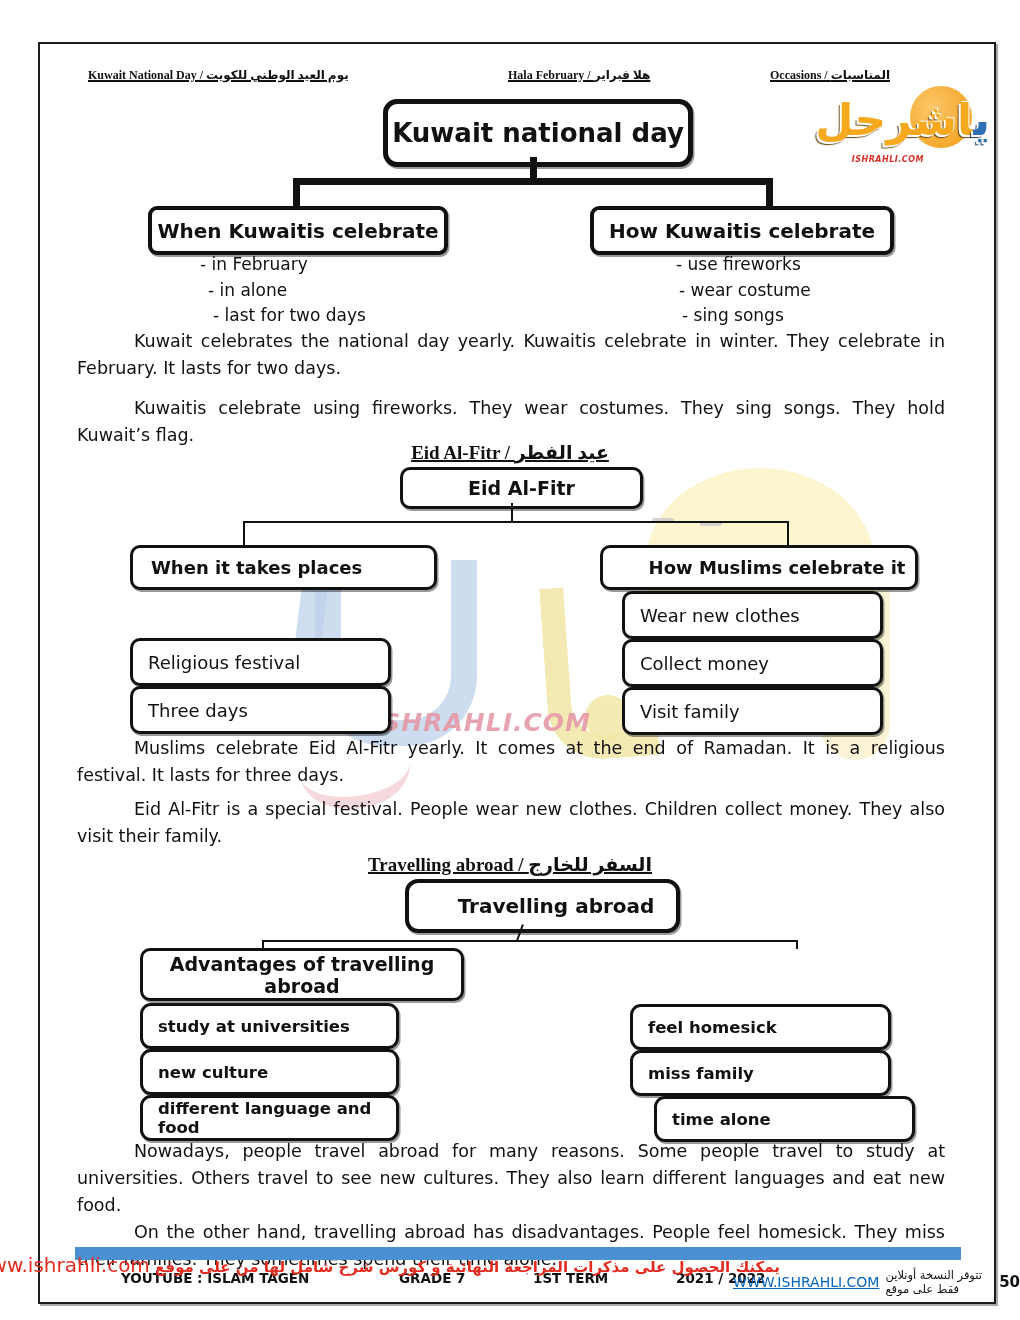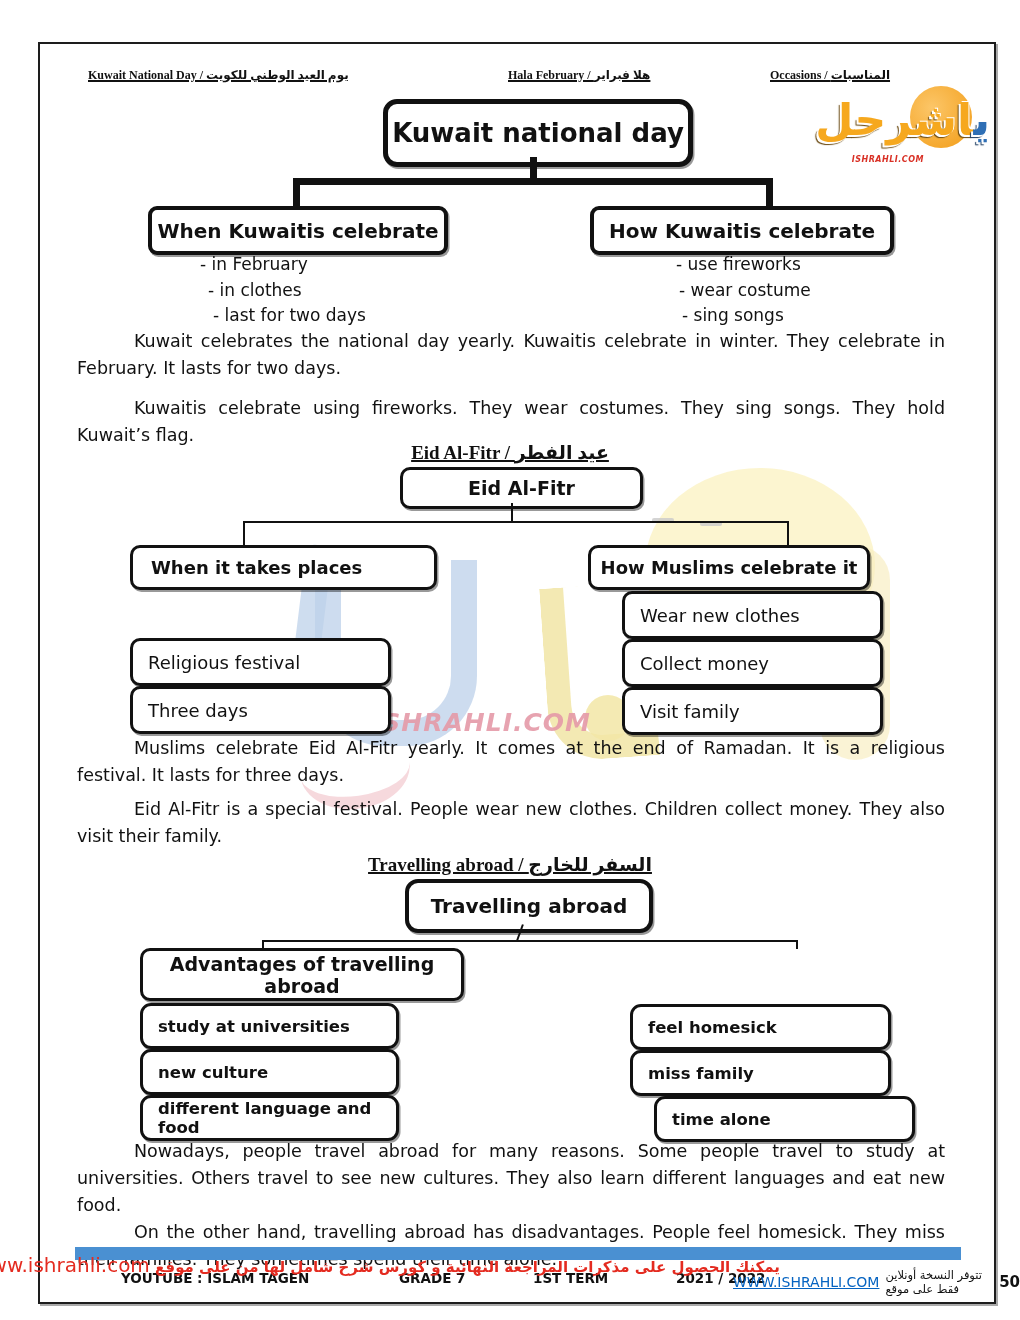--- a/index.html
+++ b/index.html
@@ -39,21 +39,21 @@
   .dbox { position:absolute; z-index:2; background:#fff; border:3px solid #111; border-radius:10px;
     display:flex; align-items:center; justify-content:center; box-shadow:1.5px 2px 0 rgba(0,0,0,.4);
     font-weight:bold; text-align:center; }
   .conn { position:absolute; z-index:2; background:#111; }
   .root1 { left:383px; top:99px; width:300px; height:58px; border-width:5px; border-radius:14px; font-size:26px; }
   .hdr1 { font-size:20px; border-width:4px; border-radius:9px; }
   .bullets { position:absolute; z-index:2; font-size:17px; line-height:25.5px; }
   .root2 { left:400px; top:467px; width:237px; height:36px; font-size:19px; }
   .hdr2 { font-size:18px; height:39px; }
   .item2 { font-size:18px; font-weight:normal; justify-content:flex-start; padding-left:15px; text-align:left; height:42px; }
-  .root3 { left:405px; top:879px; width:240px; height:46px; border-width:4px; border-radius:13px; font-size:20px; }
+  .root3 { left:405px; top:879px; width:240px; height:46px; border-width:4px; border-radius:13px; font-size:20px;padding-left:27px; }
   .hdr3 { font-size:19px; height:47px; }
   .item3 { font-size:16.5px; font-weight:bold; justify-content:flex-start; padding-left:15px; text-align:left; height:40px; border-radius:11px; }
   
   .sec-head { position:absolute; left:0; width:1020px; text-align:center; z-index:2;
     font-family:"Liberation Serif","DejaVu Sans",serif; font-weight:bold; font-size:19px;
     text-decoration:underline; text-decoration-thickness:2px; }
   
   .para-block { position:absolute; left:77px; width:868px; z-index:2; font-size:17.5px; line-height:27px; text-align:justify; }
   .para-block p { margin:0; text-indent:57px; }
   .pb1 p + p { margin-top:13px; }
@@ -99,41 +99,41 @@
 
   <div class="dbox root1">Kuwait national day</div>
   <div class="conn" style="left:530px; top:157px; width:7px; height:23px;"></div>
   <div class="conn" style="left:293px; top:178px; width:480px; height:7px;"></div>
   <div class="conn" style="left:293px; top:185px; width:7px; height:22px;"></div>
   <div class="conn" style="left:766px; top:185px; width:7px; height:22px;"></div>
   <div class="dbox hdr1" style="left:148px; top:206px; width:292px; height:41px;">When Kuwaitis celebrate</div>
   <div class="dbox hdr1" style="left:590px; top:206px; width:296px; height:41px;">How Kuwaitis celebrate</div>
   <div class="bullets" style="left:200px; top:252px;">
     <div>- in February</div>
-    <div style="margin-left:8px;">- in clothes</div>
+    <div style="margin-left:8px;">- in alone</div>
     <div style="margin-left:13px;">- last for two days</div>
   </div>
   <div class="bullets" style="left:676px; top:252px;">
     <div>- use fireworks</div>
     <div style="margin-left:3px;">- wear costume</div>
     <div style="margin-left:6px;">- sing songs</div>
   </div>
   <div class="para-block pb1" style="top:328px;">
     <p>Kuwait celebrates the national day yearly. Kuwaitis celebrate in winter. They celebrate in February. It lasts for two days.</p>
     <p>Kuwaitis celebrate using fireworks. They wear costumes. They sing songs. They hold Kuwait’s flag.</p>
   </div>
 
   <div class="sec-head" style="top:441px;">Eid Al-Fitr / عيد الفطر</div>
   <div class="dbox root2">Eid Al-Fitr</div>
   <div class="conn" style="left:511px; top:503px; width:2px; height:19px;"></div>
   <div class="conn" style="left:243px; top:521px; width:546px; height:2px;"></div>
   <div class="conn" style="left:243px; top:521px; width:2px; height:24px;"></div>
   <div class="conn" style="left:787px; top:521px; width:2px; height:24px;"></div>
   <div class="dbox hdr2" style="left:130px; top:545px; width:283px; justify-content:flex-start; padding-left:18px;">When it takes places</div>
-  <div class="dbox hdr2" style="left:588px; top:545px; width:276px;">How Muslims celebrate it</div>
+  <div class="dbox hdr2" style="left:600px; top:545px; width:276px;padding-left:36px;">How Muslims celebrate it</div>
   <div class="dbox item2" style="left:130px; top:638px; width:240px;">Religious festival</div>
   <div class="dbox item2" style="left:130px; top:686px; width:240px;">Three days</div>
   <div class="dbox item2" style="left:622px; top:591px; width:240px;">Wear new clothes</div>
   <div class="dbox item2" style="left:622px; top:639px; width:240px;">Collect money</div>
   <div class="dbox item2" style="left:622px; top:687px; width:240px;">Visit family</div>
   <div class="para-block pb2" style="top:735px;">
     <p>Muslims celebrate Eid Al-Fitr yearly. It comes at the end of Ramadan. It is a religious festival. It lasts for three days.</p>
     <p>Eid Al-Fitr is a special festival. People wear new clothes. Children collect money. They also visit their family.</p>
   </div>
 

